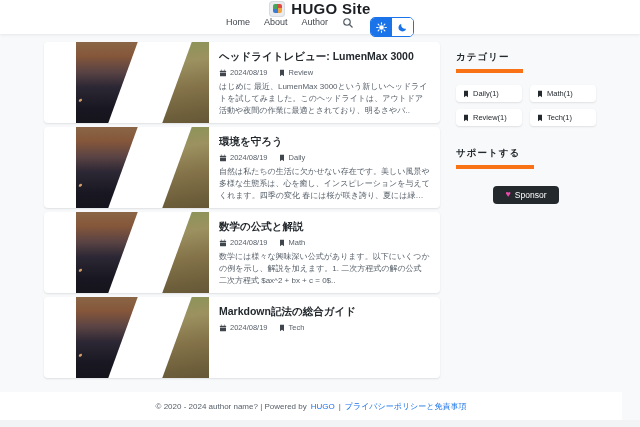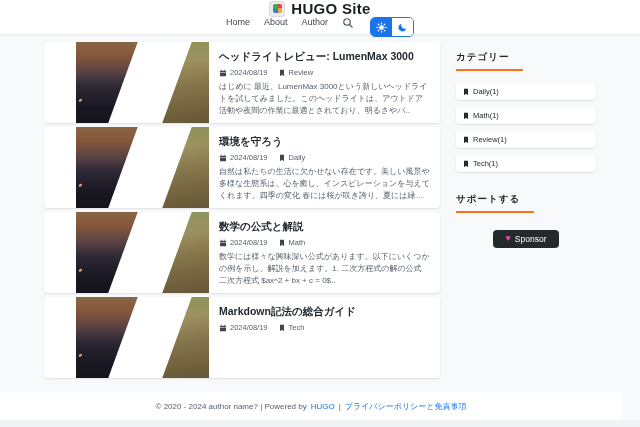--- a/index.html
+++ b/index.html
@@ -79,24 +79,24 @@
   .meta-item { display:flex; align-items:center; gap:3px;text-align:center; }
   .card-excerpt {
     font-size:8px; line-height:1.5; color:#57606a;
     display:-webkit-box; -webkit-line-clamp:3; -webkit-box-orient:vertical;
     overflow:hidden; max-height:36px;
   }
   
   .sidebar { width:140px; flex-shrink:0; padding-top:4px; }
   .side-heading {
     font-size:9.5px; font-weight:bold; letter-spacing:1px; color:#24292e;
-    padding-bottom:5px; border-bottom:2px solid #f97316; display:inline-block;
+    padding-bottom:5px; border-bottom:4px solid #f97316; display:inline-block;
     padding-right:14px; margin-bottom:12px;
   }
-  .chips { display:grid; grid-template-columns:1fr; gap:7px 8px; margin-bottom:16px; }
+  .chips { display:grid; grid-template-columns:1fr 1fr; gap:7px 8px; margin-bottom:16px; }
   .chip {
     background:#fff; border-radius:4px; box-shadow:0 1px 2px rgba(0,0,0,.10);
     display:flex; align-items:center; gap:3px; padding:4px 6px; cursor:pointer;
     font-size:7.5px; color:#24292e; white-space:nowrap;
   }
   .sponsor-wrap { text-align:center; padding-top:2px; }
   .sponsor-btn {
     display:inline-flex; align-items:center; gap:4px; background:#24292e; color:#fff;
     border:none; border-radius:4px; padding:4px 12px; font-size:8.5px; cursor:pointer;
     font-family:inherit;

